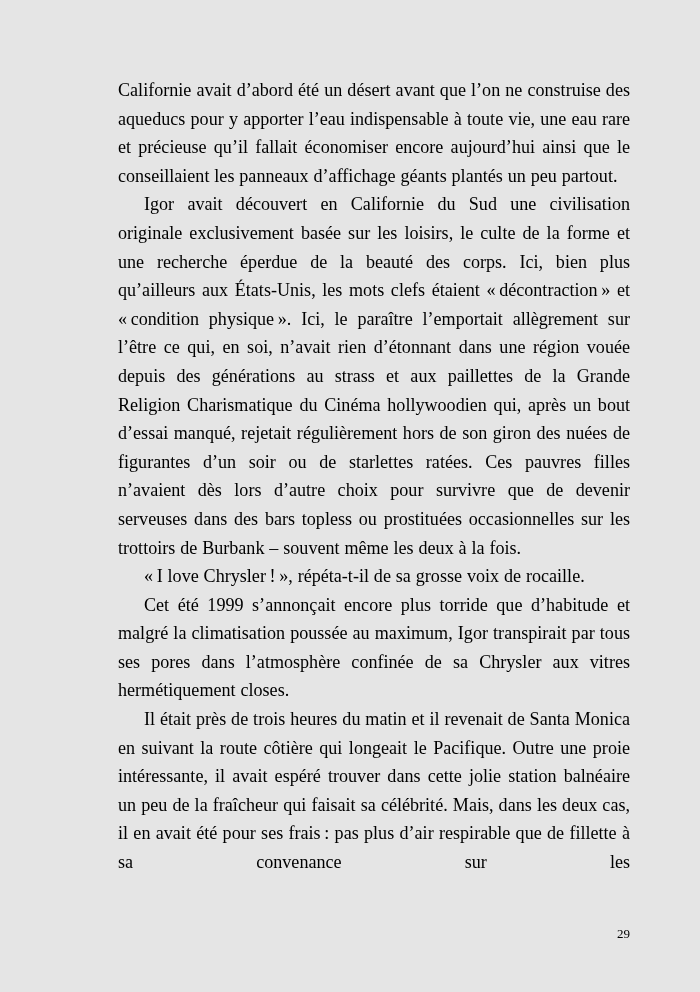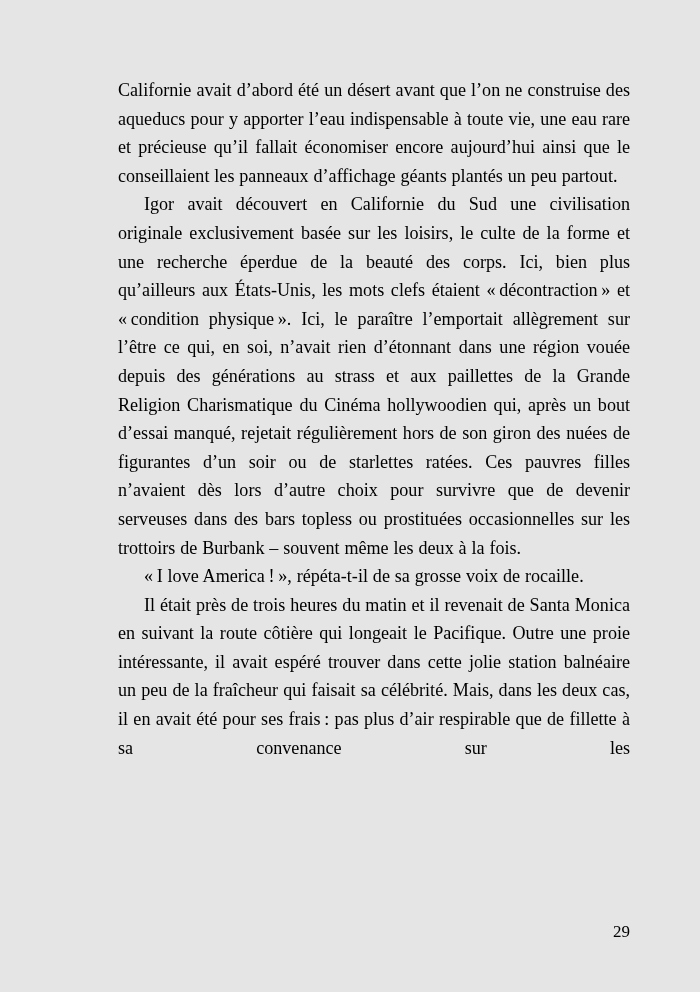--- a/index.html
+++ b/index.html
@@ -42,39 +42,40 @@
   }
   
   .para.justify-last {
     text-align-last: justify;
   }
   .page-number {
     position: absolute;
     right: 70px;
     bottom: 52px;
     font-family: "Liberation Serif", "DejaVu Serif", serif;
-    font-size: 17px;
+    font-size: 13px;
     line-height: 1;
     color: #000000;
   }
 </style>
 </head>
 <body>
 
 <div class="page">
 
   <div class="text-block">
 
     <p class="para no-indent">Californie avait d’abord été un désert avant que l’on ne construise des aqueducs pour y apporter l’eau indispensable à toute vie, une eau rare et précieuse qu’il fallait économiser encore aujourd’hui ainsi que le conseillaient les panneaux d’affichage géants plantés un peu partout.</p>
 
     <p class="para">Igor avait découvert en Californie du Sud une civilisation originale exclusivement basée sur les loisirs, le culte de la forme et une recherche éperdue de la beauté des corps. Ici, bien plus qu’ailleurs aux États-Unis, les mots clefs étaient « décontraction » et « condition physique ». Ici, le paraître l’emportait allègrement sur l’être ce qui, en soi, n’avait rien d’étonnant dans une région vouée depuis des générations au strass et aux paillettes de la Grande Religion Charismatique du Cinéma hollywoodien qui, après un bout d’essai manqué, rejetait régulièrement hors de son giron des nuées de figurantes d’un soir ou de starlettes ratées. Ces pauvres filles n’avaient dès lors d’autre choix pour survivre que de devenir serveuses dans des bars topless ou prostituées occasionnelles sur les trottoirs de Burbank – souvent même les deux à la fois.</p>
 
 
-    <p class="para">« I love America ! », répéta-t-il de sa grosse voix de rocaille.</p>
+    <p class="para">« I love Chrysler ! », répéta-t-il de sa grosse voix de rocaille.</p>
 
+    <p class="para">Cet été 1999 s’annonçait encore plus torride que d’habitude et malgré la climatisation poussée au maximum, Igor transpirait par tous ses pores dans l’atmosphère confinée de sa Chrysler aux vitres hermétiquement closes.</p>
 
     <p class="para justify-last">Il était près de trois heures du matin et il revenait de Santa Monica en suivant la route côtière qui longeait le Pacifique. Outre une proie intéressante, il avait espéré trouver dans cette jolie station balnéaire un peu de la fraîcheur qui faisait sa célébrité. Mais, dans les deux cas, il en avait été pour ses frais : pas plus d’air respirable que de fillette à sa convenance sur les</p>
 
   </div>
 
   <div class="page-number">29</div>
 
 </div>
 
 </body></html>

